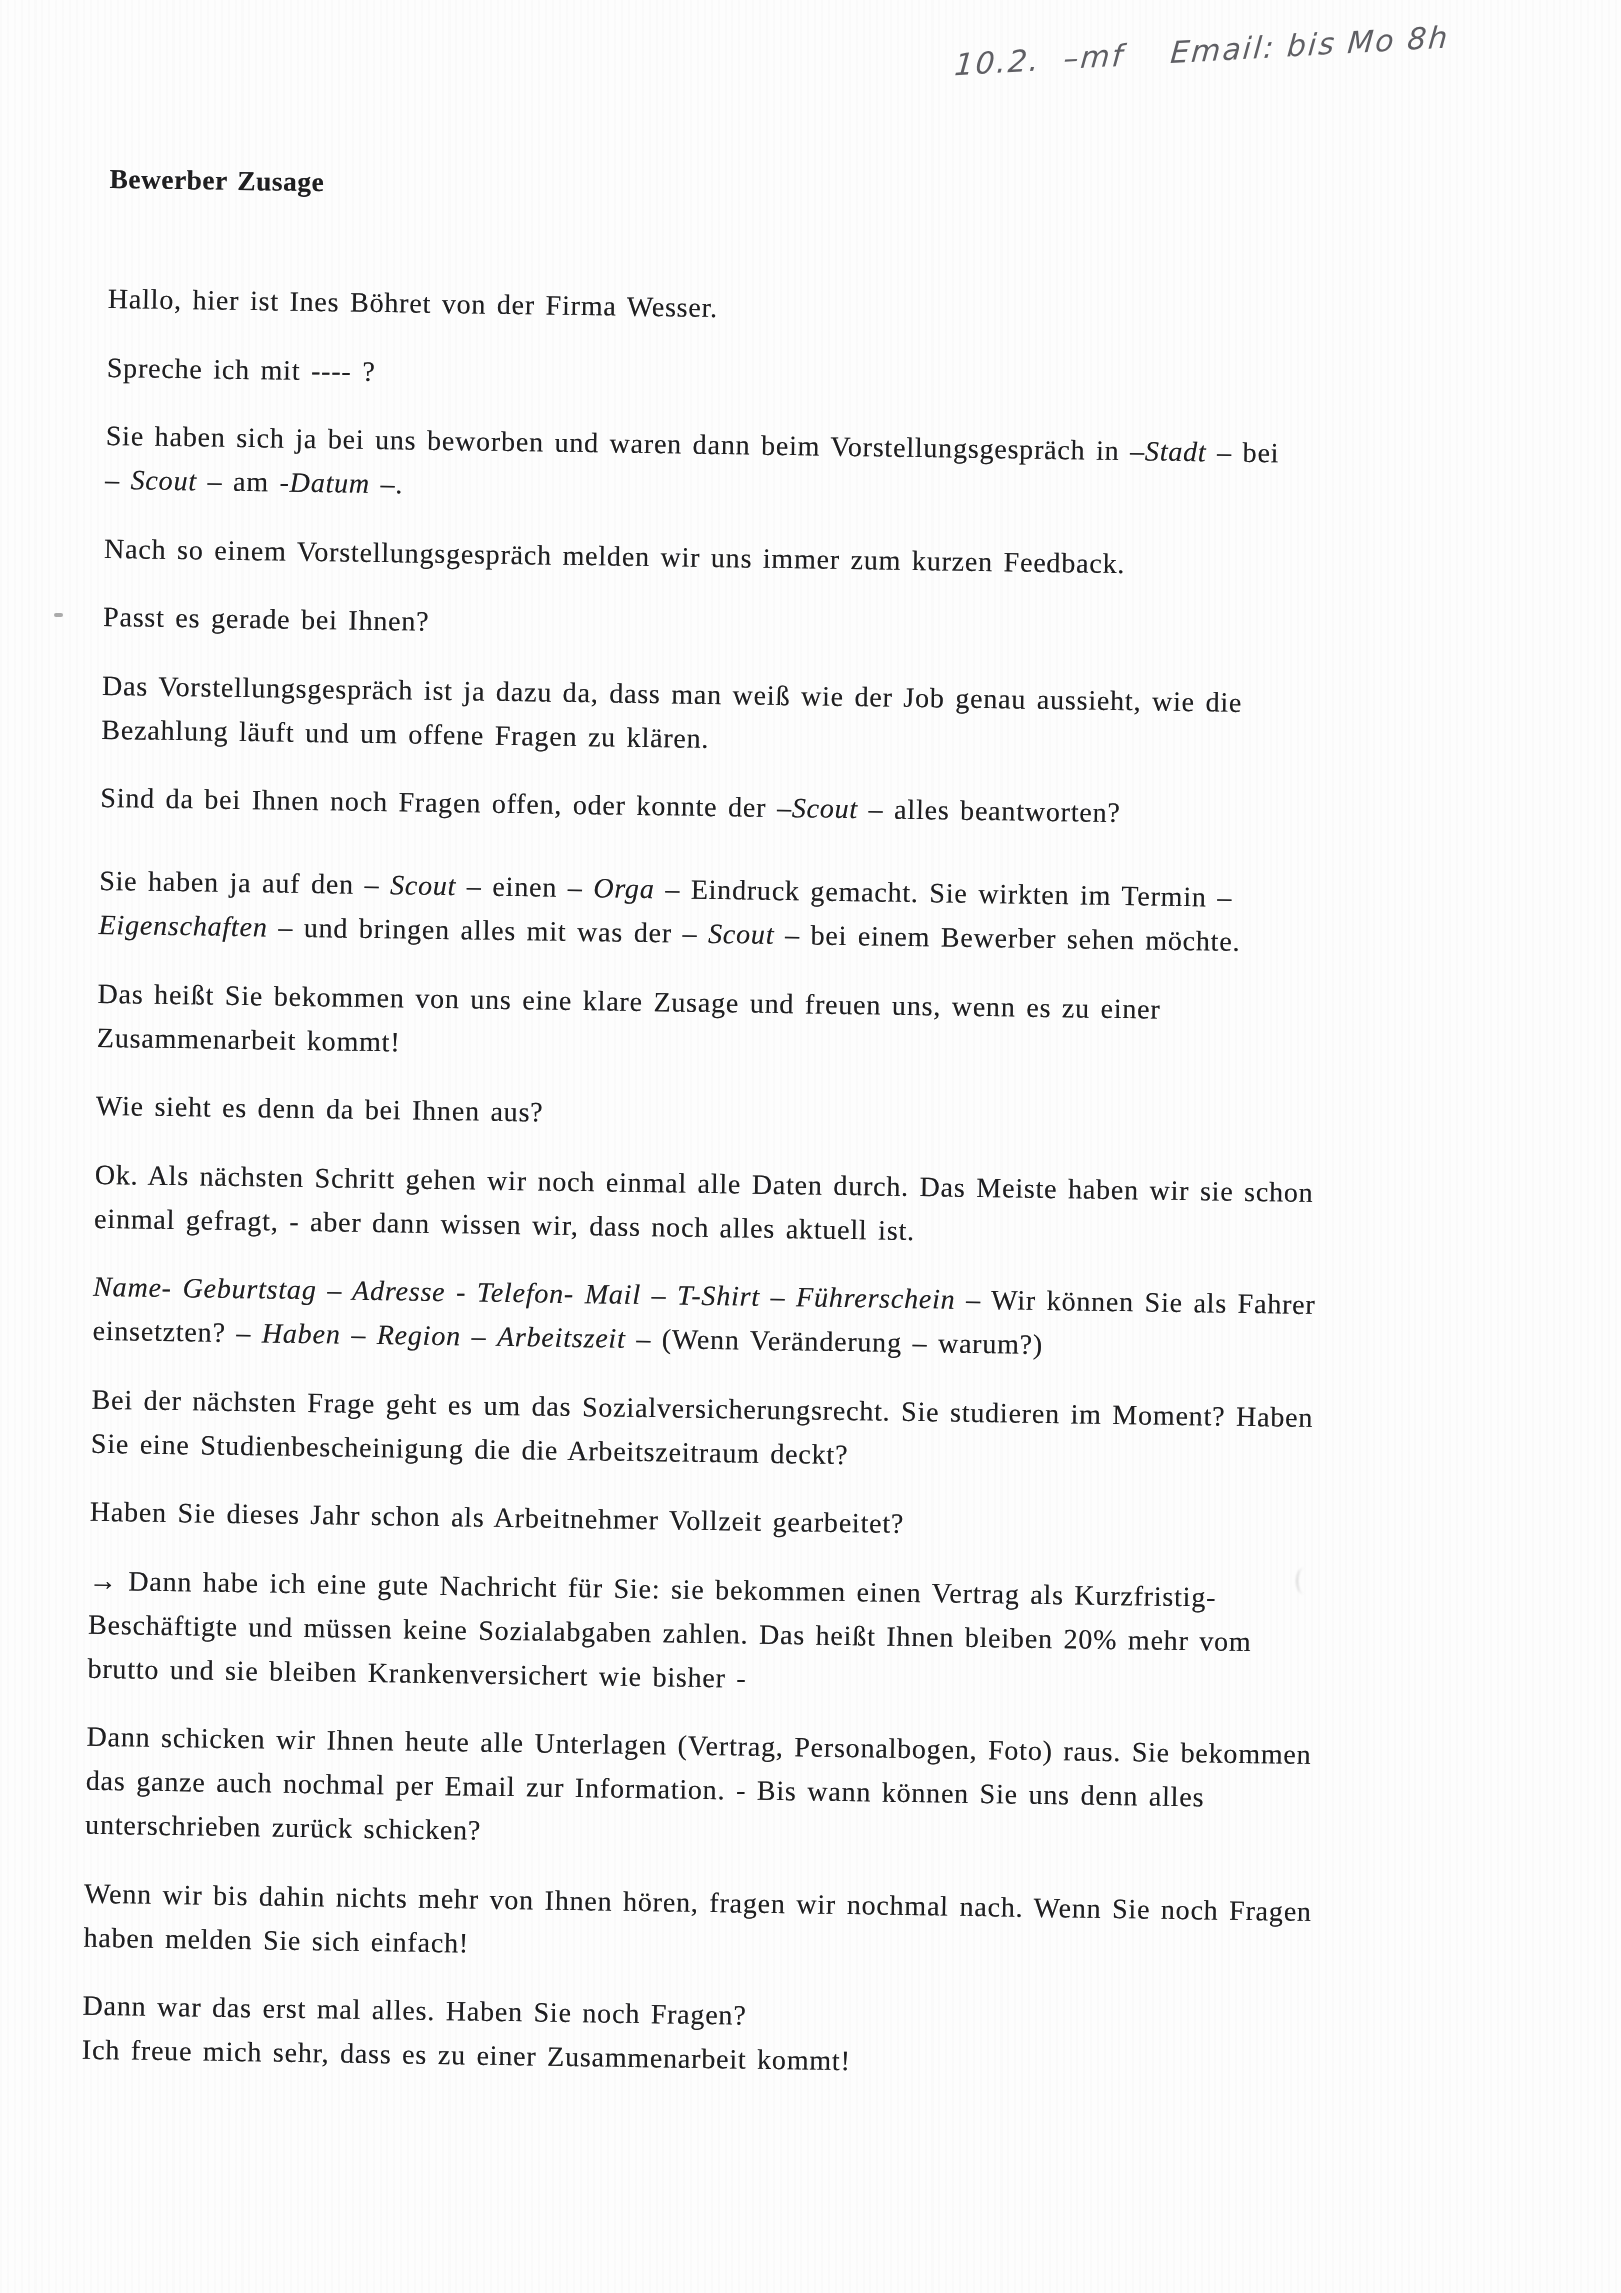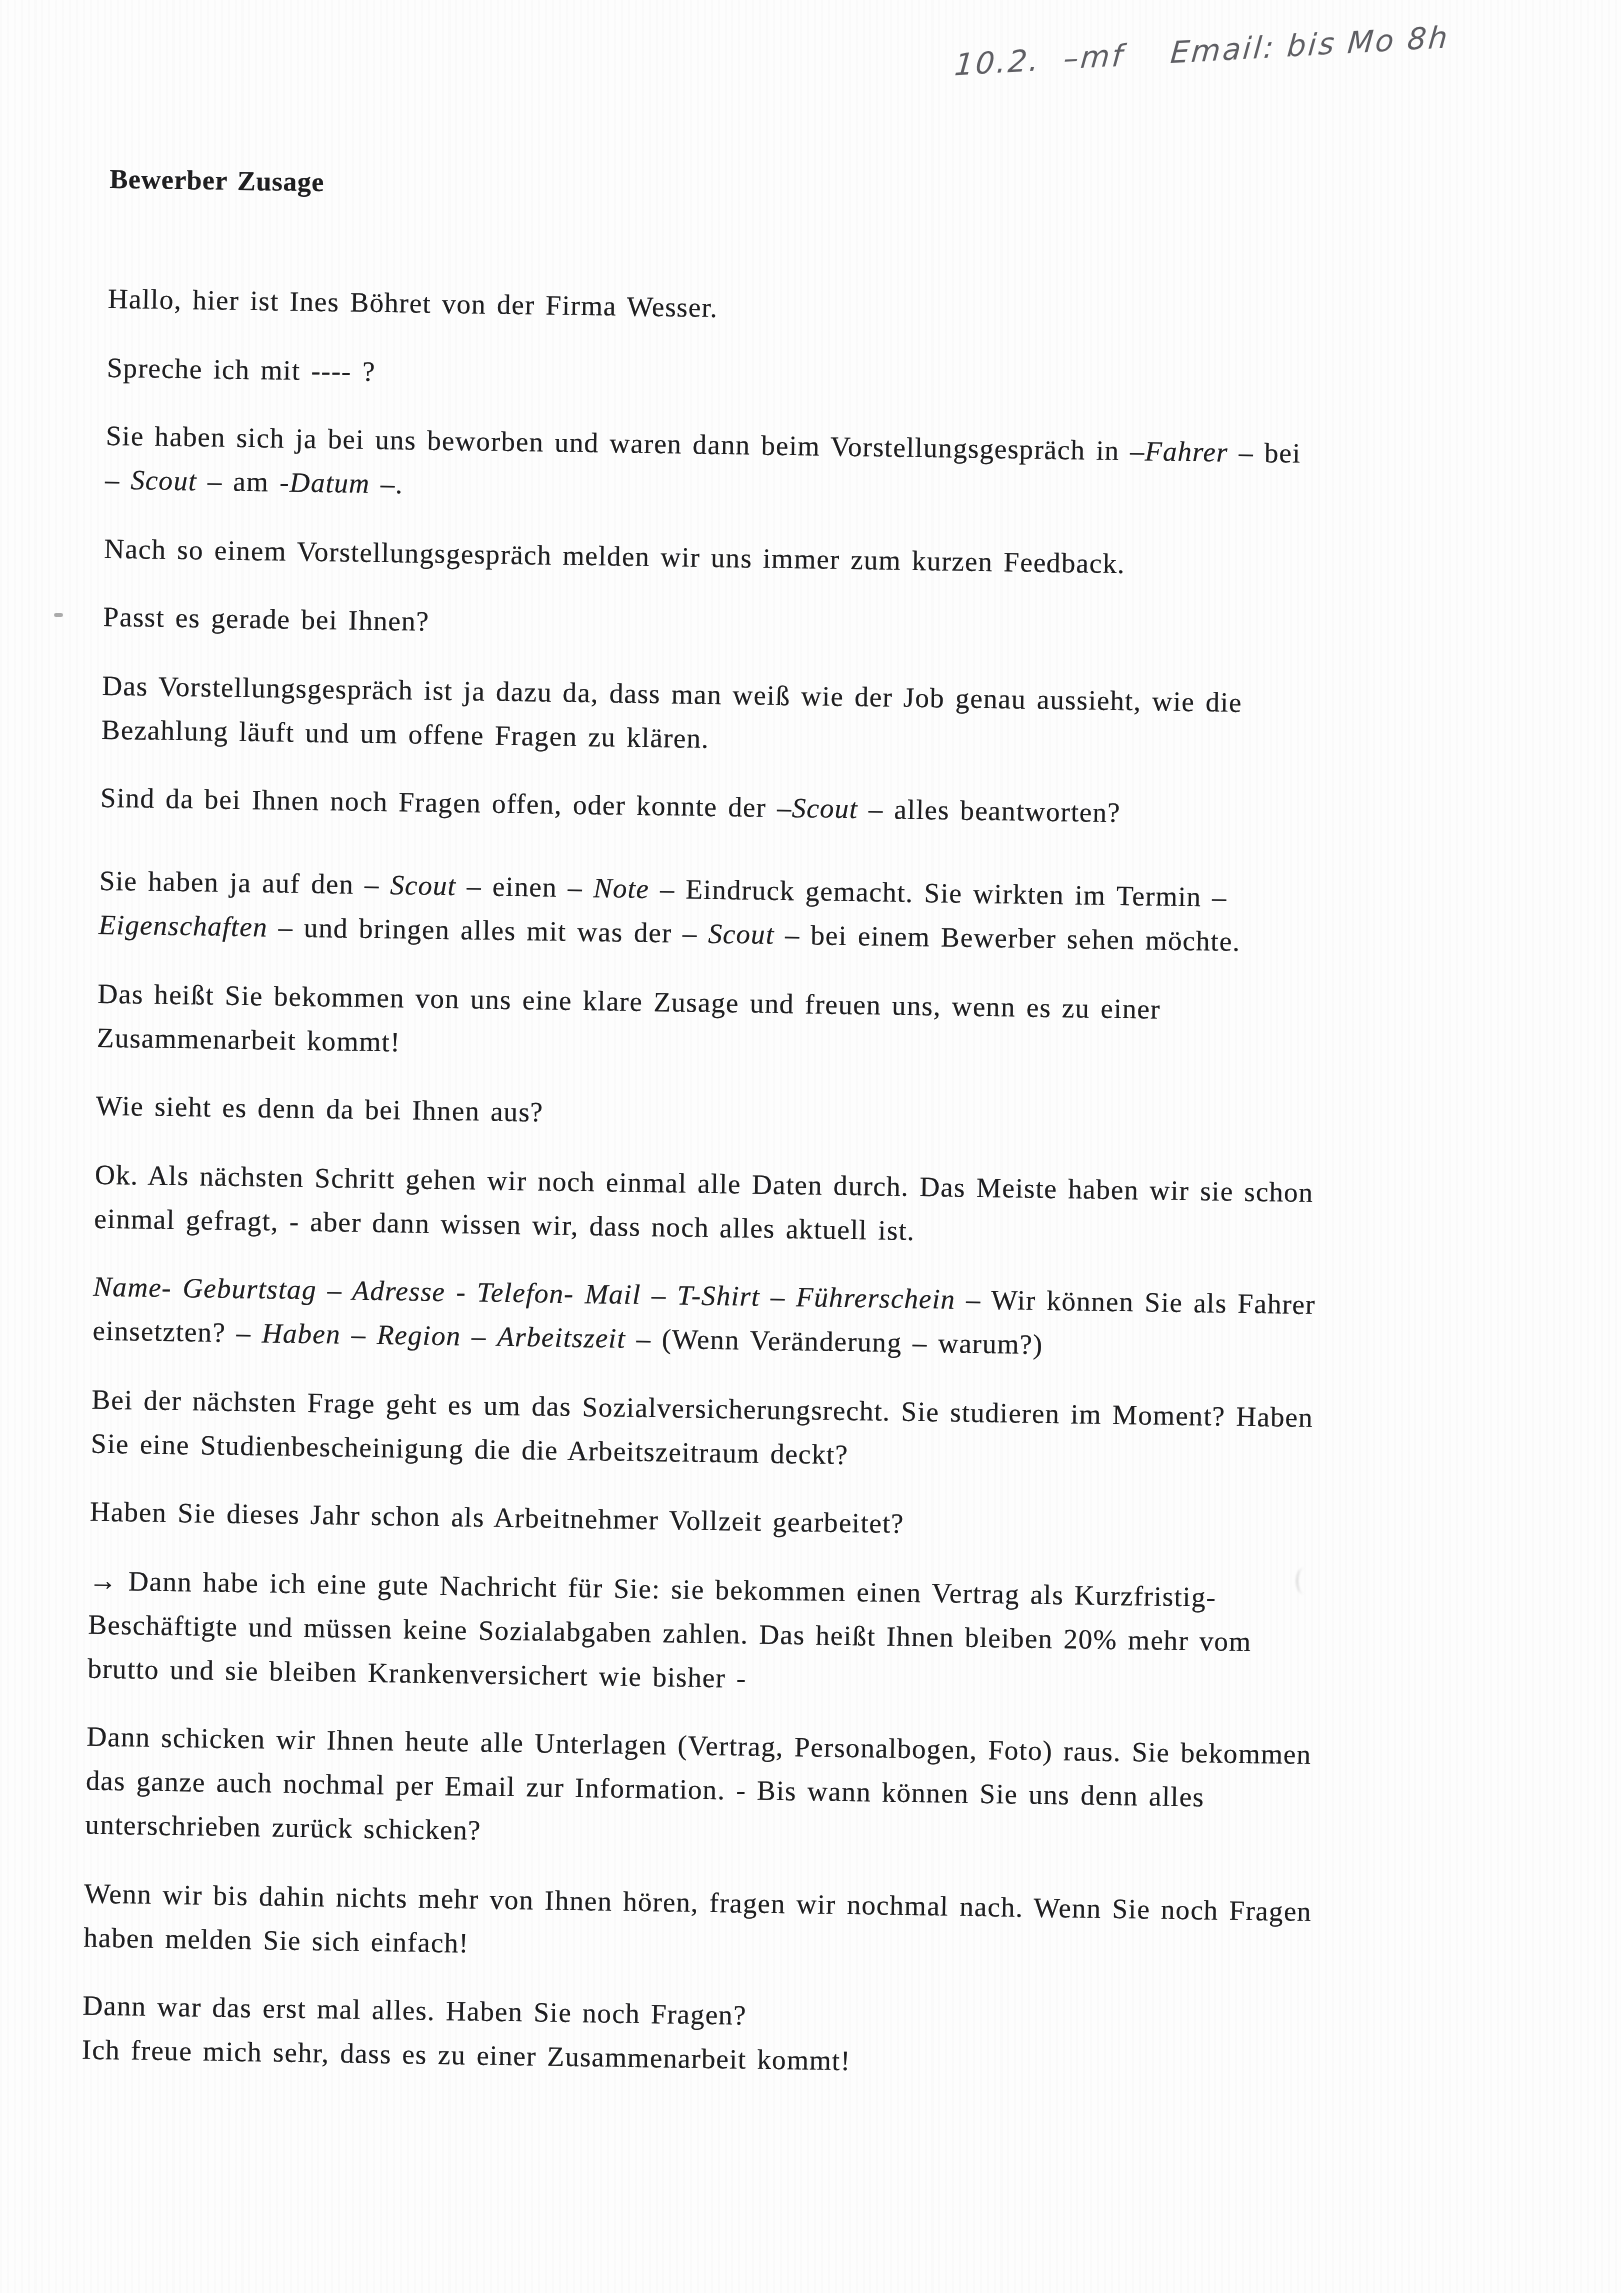--- a/index.html
+++ b/index.html
@@ -86,28 +86,28 @@
 <body>
 
 <div class="page">
   <div class="handwriting">10.2.  –mf    Email: bis Mo 8h</div>
 
   <div class="content">
     <h1 class="doc-title">Bewerber Zusage</h1>
     <div>
         <p class="para"><span>Hallo, hier ist Ines Böhret von der Firma Wesser.</span></p>
         <p class="para"><span>Spreche ich mit ---- ?</span></p>
-        <p class="para gap-sm"><span>Sie haben sich ja bei uns beworben und waren dann beim Vorstellungsgespräch in –</span><em>Fahrer</em><span> –  bei
+        <p class="para gap-sm"><span>Sie haben sich ja bei uns beworben und waren dann beim Vorstellungsgespräch in –</span><em>Stadt</em><span> –  bei
 – </span><em>Scout</em><span> –  am -</span><em>Datum</em><span> –.</span></p>
         <p class="para"><span>Nach so einem Vorstellungsgespräch melden wir uns immer zum kurzen Feedback.</span></p>
         <p class="para"><span>Passt es gerade bei Ihnen?</span></p>
         <p class="para gap-sm"><span>Das Vorstellungsgespräch ist ja dazu da, dass man weiß wie der Job genau aussieht, wie die
 Bezahlung läuft und um offene Fragen zu klären.</span></p>
         <p class="para gap-sm"><span>Sind da bei Ihnen noch Fragen offen, oder konnte der –</span><em>Scout</em><span> –  alles beantworten?</span></p>
-        <p class="para gap-lg"><span>Sie haben ja auf den – </span><em>Scout</em><span> –  einen – </span><em>Note</em><span> – Eindruck gemacht. Sie wirkten im Termin –
+        <p class="para gap-lg"><span>Sie haben ja auf den – </span><em>Scout</em><span> –  einen – </span><em>Orga</em><span> – Eindruck gemacht. Sie wirkten im Termin –
 </span><em>Eigenschaften</em><span> –  und bringen alles mit was der – </span><em>Scout</em><span> – bei einem Bewerber sehen möchte.</span></p>
         <p class="para"><span>Das heißt Sie bekommen von uns eine klare Zusage und freuen uns, wenn es zu einer
 Zusammenarbeit kommt!</span></p>
         <p class="para"><span>Wie sieht es denn da bei Ihnen aus?</span></p>
         <p class="para"><span>Ok. Als nächsten Schritt gehen wir noch einmal alle Daten durch. Das Meiste haben wir sie schon
 einmal gefragt, - aber dann wissen wir, dass noch alles aktuell ist.</span></p>
         <p class="para"><em>Name-  Geburtstag – Adresse - Telefon- Mail – T-Shirt – Führerschein –</em><span> Wir können Sie als Fahrer
 einsetzten? – </span><em>Haben</em><span> –  </span><em>Region</em><span> –  </span><em>Arbeitszeit</em><span> –  (Wenn Veränderung – warum?)</span></p>
         <p class="para"><span>Bei der nächsten Frage geht es um das Sozialversicherungsrecht. Sie studieren im Moment? Haben
 Sie eine Studienbescheinigung die die Arbeitszeitraum deckt?</span></p>

